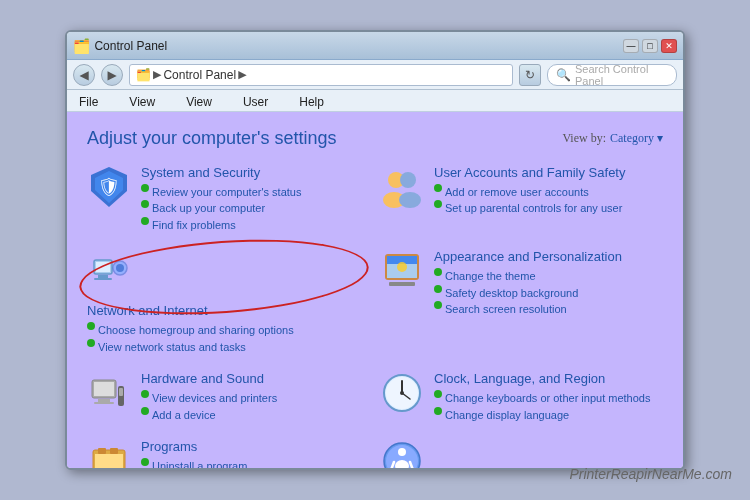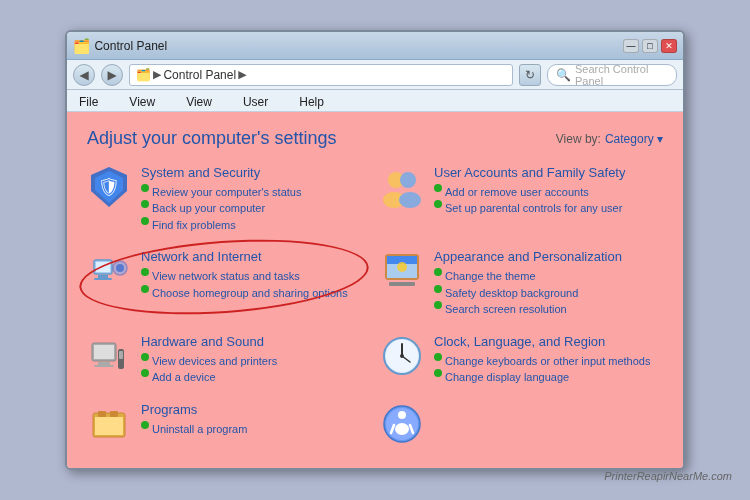--- a/index.html
+++ b/index.html
@@ -128,41 +128,42 @@
       font-size: 12px;
       color: #222;
     }
     .menu-item {
       cursor: pointer;
       padding: 2px 4px;
     }
     
     .content {
       flex: 1;
-      background: #fca5a5;
+      background: #c4b5fd;
       padding: 16px 20px;
       overflow-y: auto;
     }
     .content-header {
       display: flex;
       justify-content: space-between;
       align-items: center;
       margin-bottom: 16px;
     }
     .content-title {
       font-size: 18px;
       color: #2255aa;
       font-weight: normal;
     }
     .view-by {
       font-size: 12px;
       color: #555;
       display: flex;
       align-items: center;
       gap: 4px;
+      font-family: Liberation Serif, serif;
     }
     .view-by-label { color: #555; }
     .view-by-value { color: #2255aa; cursor: pointer; }
     
     .categories-grid {
       display: grid;
       grid-template-columns: 1fr 1fr;
       gap: 16px 10px;
     }
     .category-item {
@@ -202,38 +203,39 @@
     .cat-link-bullet {
       width: 8px;
       height: 8px;
       border-radius: 50%;
       flex-shrink: 0;
       display: inline-block;
     }
     
     .network-item {
       position: relative;
+      flex-direction: column;
     }
     .oval-highlight {
       position: absolute;
       top: -8px;
       left: -8px;
       width: 290px;
       height: 72px;
       border: 2px solid #cc2222;
       border-radius: 50%;
       pointer-events: none;
       transform: rotate(-4deg);
     }
     
     .watermark {
       position: absolute;
       bottom: 18px;
       right: 18px;
-      font-size: 11px;
+      font-size: 14px;
       color: #666;
       font-style: italic;
     }
   </style>
 </head>
 <body>
 
 <div class="window">
 
   <div class="title-bar">
@@ -341,25 +343,25 @@
             <rect x="10" y="25" width="10" height="3" fill="#6699cc"></rect>
             <rect x="6" y="28" width="18" height="2" rx="1" fill="#6699cc"></rect>
             <circle cx="32" cy="18" r="7" fill="#66aaff" opacity="0.5" stroke="#3366cc" stroke-width="1.5"></circle>
             <circle cx="32" cy="18" r="4" fill="#3366cc" opacity="0.7"></circle>
           </svg>
         </div>
         <div class="cat-content">
           <div class="cat-title">Network and Internet</div>
           <div class="cat-link">
             <span class="cat-link-bullet" style="background:#22aa22;"></span>
+            <span>Choose homegroup and sharing options</span>
+          </div>
+          <div class="cat-link">
+            <span class="cat-link-bullet" style="background:#22aa22;"></span>
             <span>View network status and tasks</span>
-          </div>
-          <div class="cat-link">
-            <span class="cat-link-bullet" style="background:#22aa22;"></span>
-            <span>Choose homegroup and sharing options</span>
           </div>
         </div>
       </div>
 
       <div class="category-item">
         <div class="cat-icon">
           <svg width="42" height="42" viewBox="0 0 42 42">
             <rect x="4" y="4" width="34" height="26" rx="3" fill="#cc8844"></rect>
             <rect x="6" y="6" width="30" height="22" fill="#aaccee"></rect>
             <rect x="6" y="6" width="30" height="8" fill="#4488ee"></rect>

